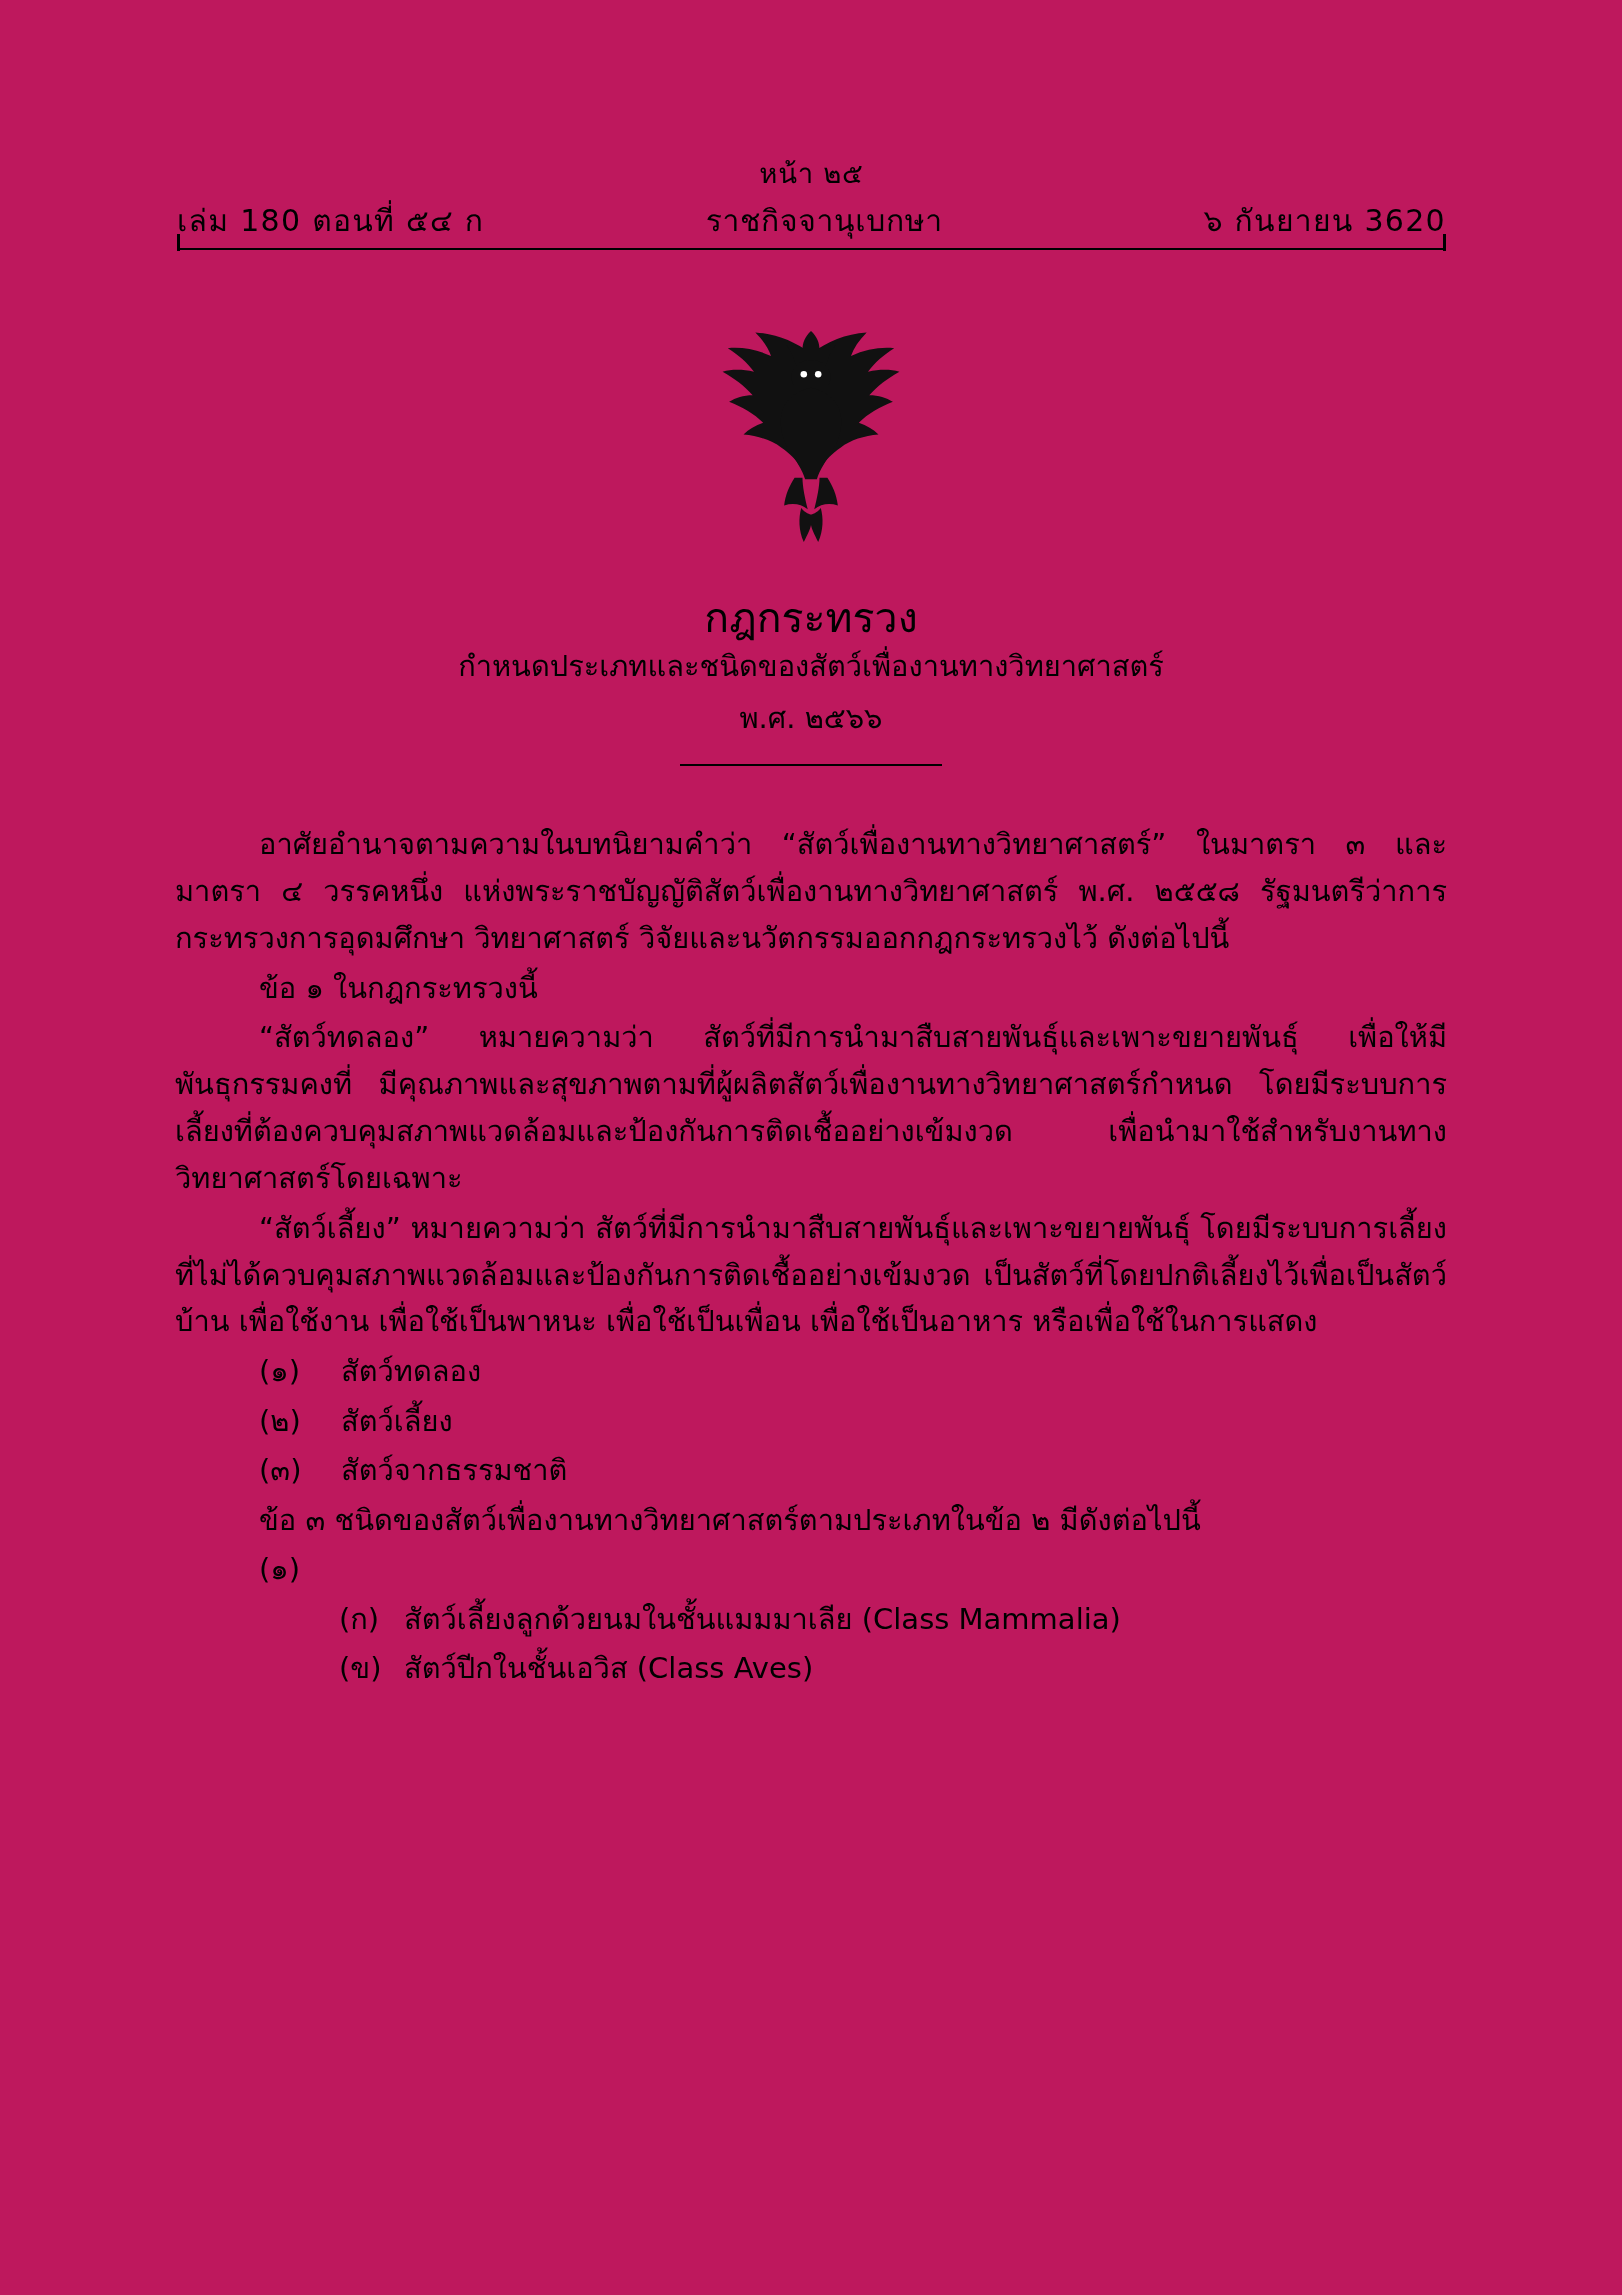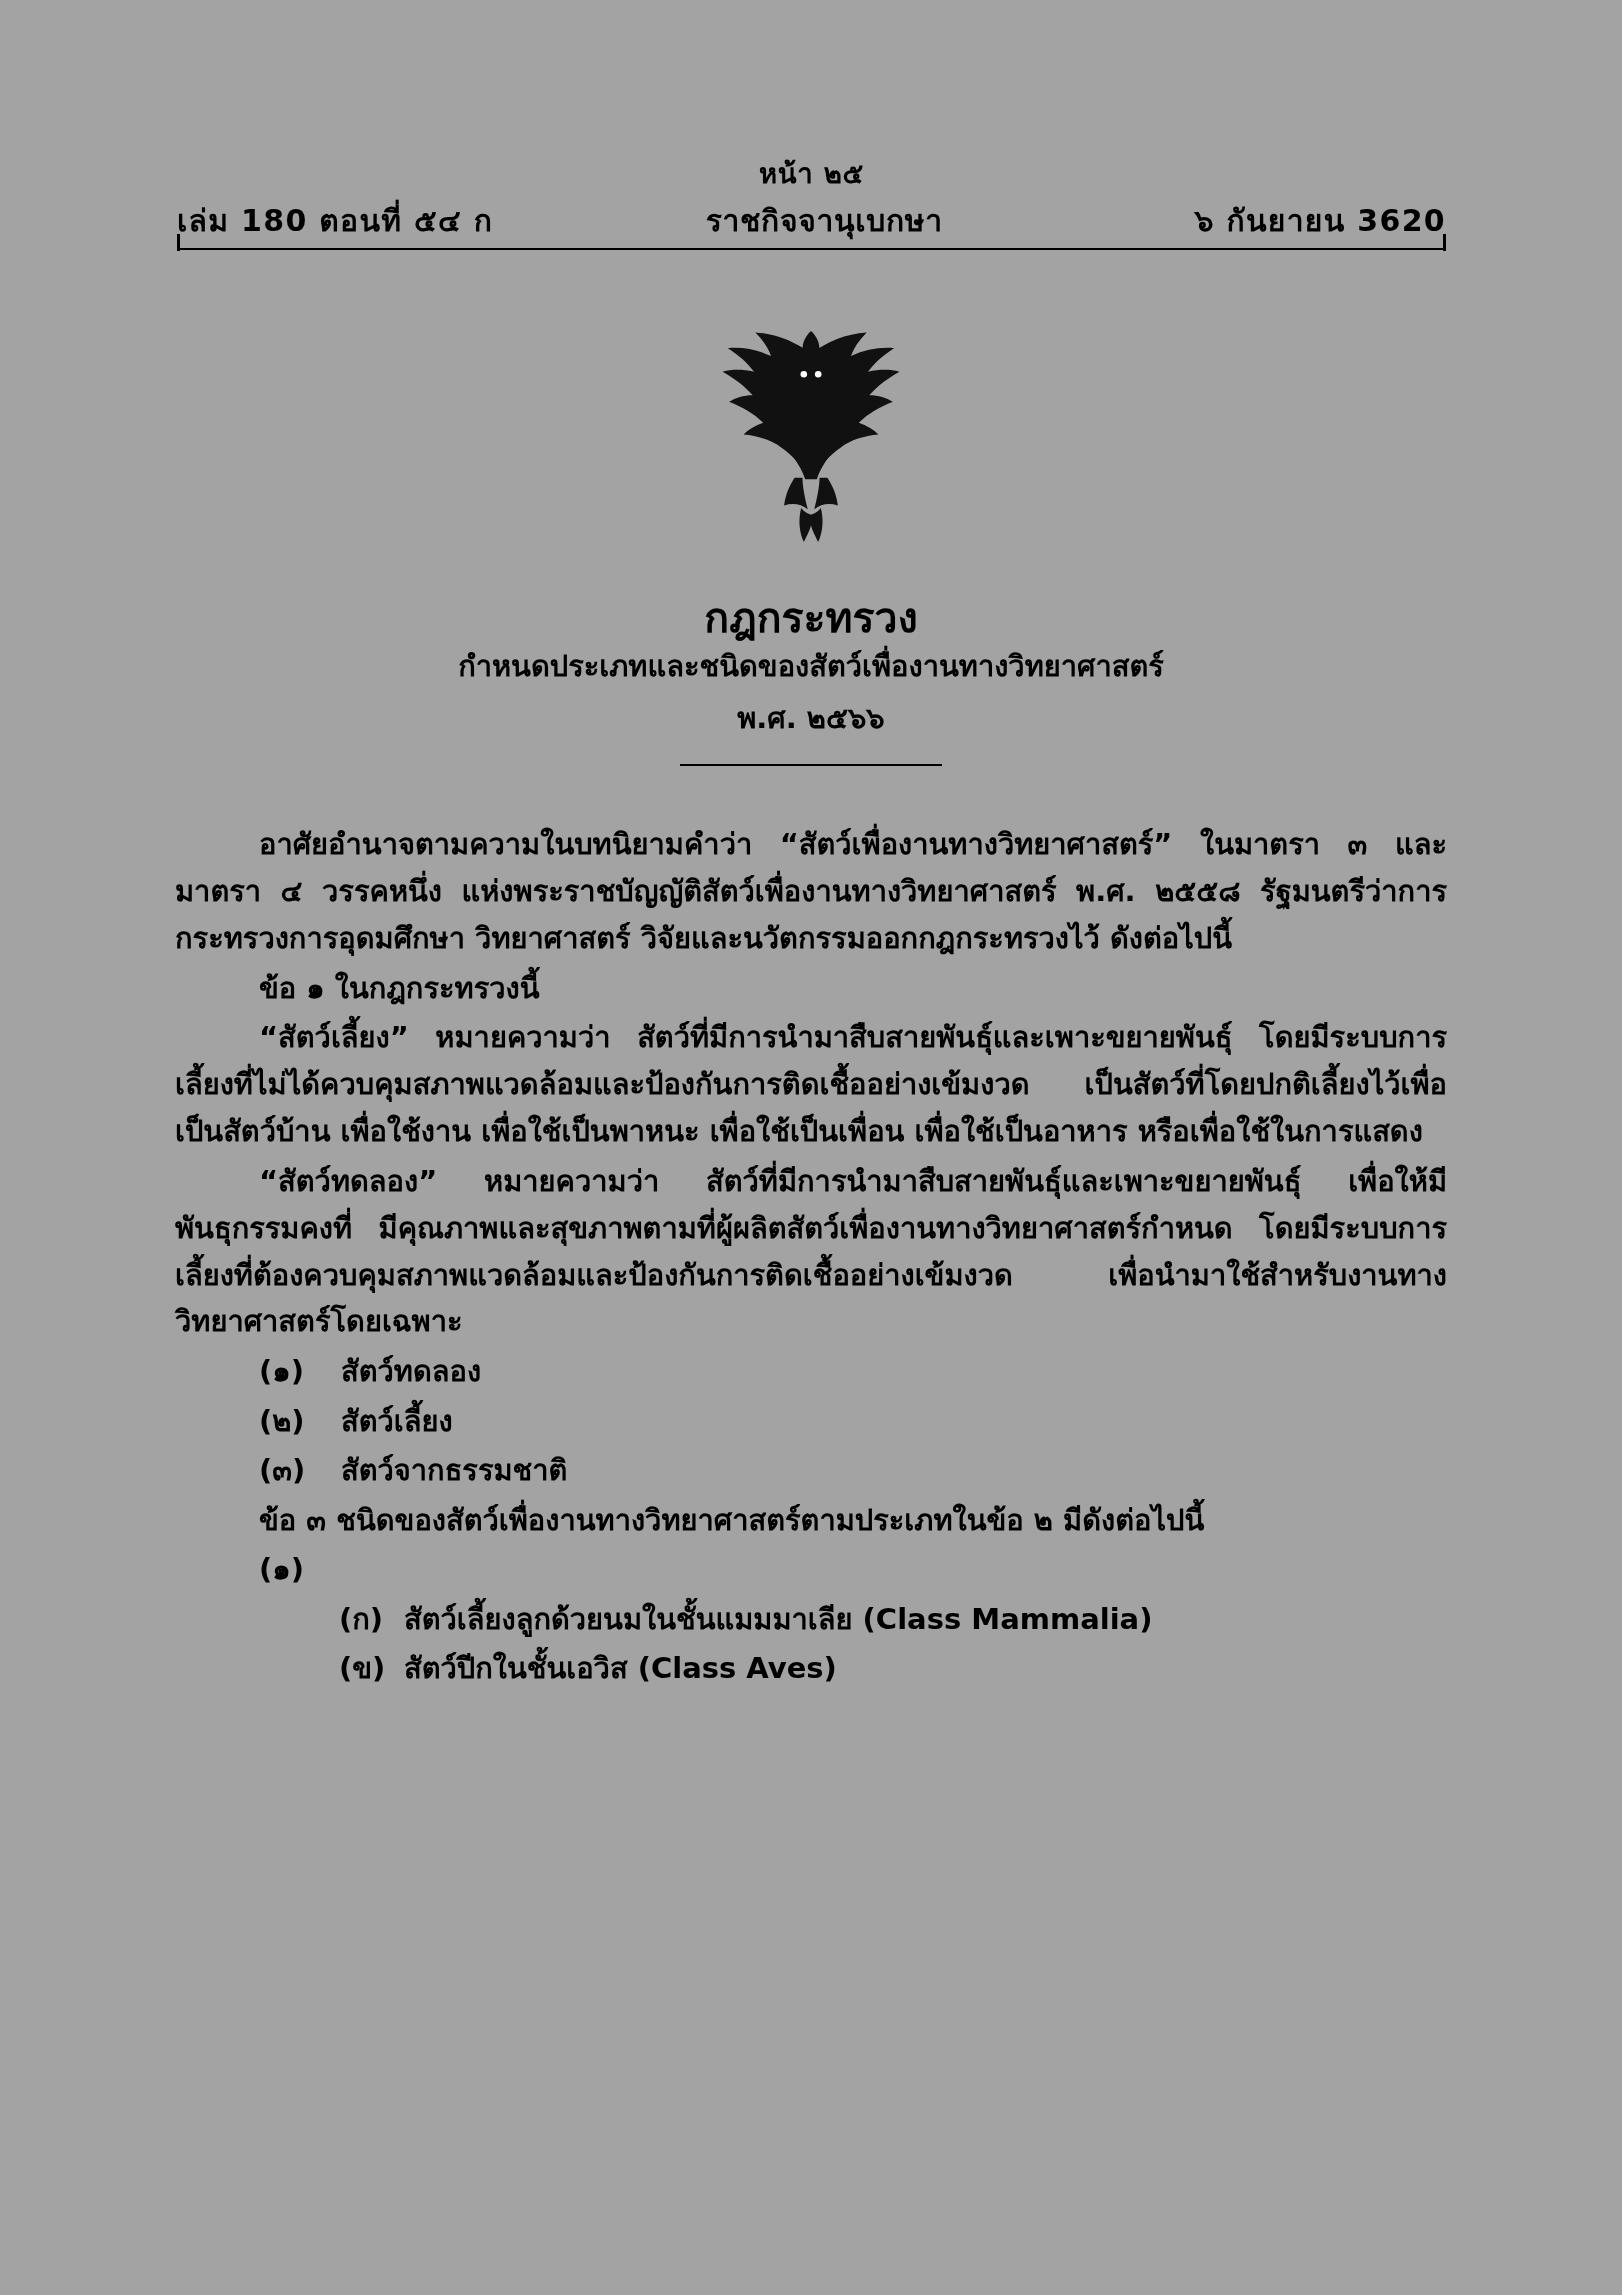--- a/index.html
+++ b/index.html
@@ -8,26 +8,25 @@
     background: #ffffff;
   }
   body {
     font-family: "DejaVu Sans", "Liberation Sans", sans-serif;
     color: #000000;
   }
   .page {
     position: relative;
     width: 1622px;
     height: 2295px;
-    background: #a3a3a3;
+    background: #be185d;
     margin: 0 auto;
     box-sizing: border-box;
     padding: 0;
     overflow: hidden;
-    font-weight: bold;
   }
 
   
   .header {
     position: absolute;
     top: 157px;
     left: 177px;
     width: 1269px;
   }
   .header-center-top {
@@ -217,23 +216,23 @@
     <div class="title-year">พ.ศ. ๒๕๖๖</div>
     <div class="title-divider"></div>
   </div>
 
   <div class="body-text">
 
     <p class="para indent">อาศัยอำนาจตามความในบทนิยามคำว่า  “สัตว์เพื่องานทางวิทยาศาสตร์”  ในมาตรา  ๓ และมาตรา  ๔  วรรคหนึ่ง  แห่งพระราชบัญญัติสัตว์เพื่องานทางวิทยาศาสตร์  พ.ศ.  ๒๕๕๘ รัฐมนตรีว่าการกระทรวงการอุดมศึกษา  วิทยาศาสตร์  วิจัยและนวัตกรรมออกกฎกระทรวงไว้  ดังต่อไปนี้</p>
 
     <p class="clause">ข้อ  ๑  ในกฎกระทรวงนี้</p>
 
+    <p class="para indent">“สัตว์ทดลอง”  หมายความว่า  สัตว์ที่มีการนำมาสืบสายพันธุ์และเพาะขยายพันธุ์  เพื่อให้มีพันธุกรรมคงที่   มีคุณภาพและสุขภาพตามที่ผู้ผลิตสัตว์เพื่องานทางวิทยาศาสตร์กำหนด  โดยมีระบบการเลี้ยงที่ต้องควบคุมสภาพแวดล้อมและป้องกันการติดเชื้ออย่างเข้มงวด   เพื่อนำมาใช้สำหรับงานทางวิทยาศาสตร์โดยเฉพาะ</p>
+
     <p class="para indent">“สัตว์เลี้ยง”  หมายความว่า  สัตว์ที่มีการนำมาสืบสายพันธุ์และเพาะขยายพันธุ์  โดยมีระบบการเลี้ยงที่ไม่ได้ควบคุมสภาพแวดล้อมและป้องกันการติดเชื้ออย่างเข้มงวด  เป็นสัตว์ที่โดยปกติเลี้ยงไว้เพื่อเป็นสัตว์บ้าน  เพื่อใช้งาน  เพื่อใช้เป็นพาหนะ  เพื่อใช้เป็นเพื่อน  เพื่อใช้เป็นอาหาร  หรือเพื่อใช้ในการแสดง</p>
-
-    <p class="para indent">“สัตว์ทดลอง”  หมายความว่า  สัตว์ที่มีการนำมาสืบสายพันธุ์และเพาะขยายพันธุ์  เพื่อให้มีพันธุกรรมคงที่   มีคุณภาพและสุขภาพตามที่ผู้ผลิตสัตว์เพื่องานทางวิทยาศาสตร์กำหนด  โดยมีระบบการเลี้ยงที่ต้องควบคุมสภาพแวดล้อมและป้องกันการติดเชื้ออย่างเข้มงวด   เพื่อนำมาใช้สำหรับงานทางวิทยาศาสตร์โดยเฉพาะ</p>
 
 
 
     <div class="item">
       <span class="num">(๑)</span>
       <span class="txt">สัตว์ทดลอง</span>
     </div>
     <div class="item">
       <span class="num">(๒)</span>
       <span class="txt">สัตว์เลี้ยง</span>

